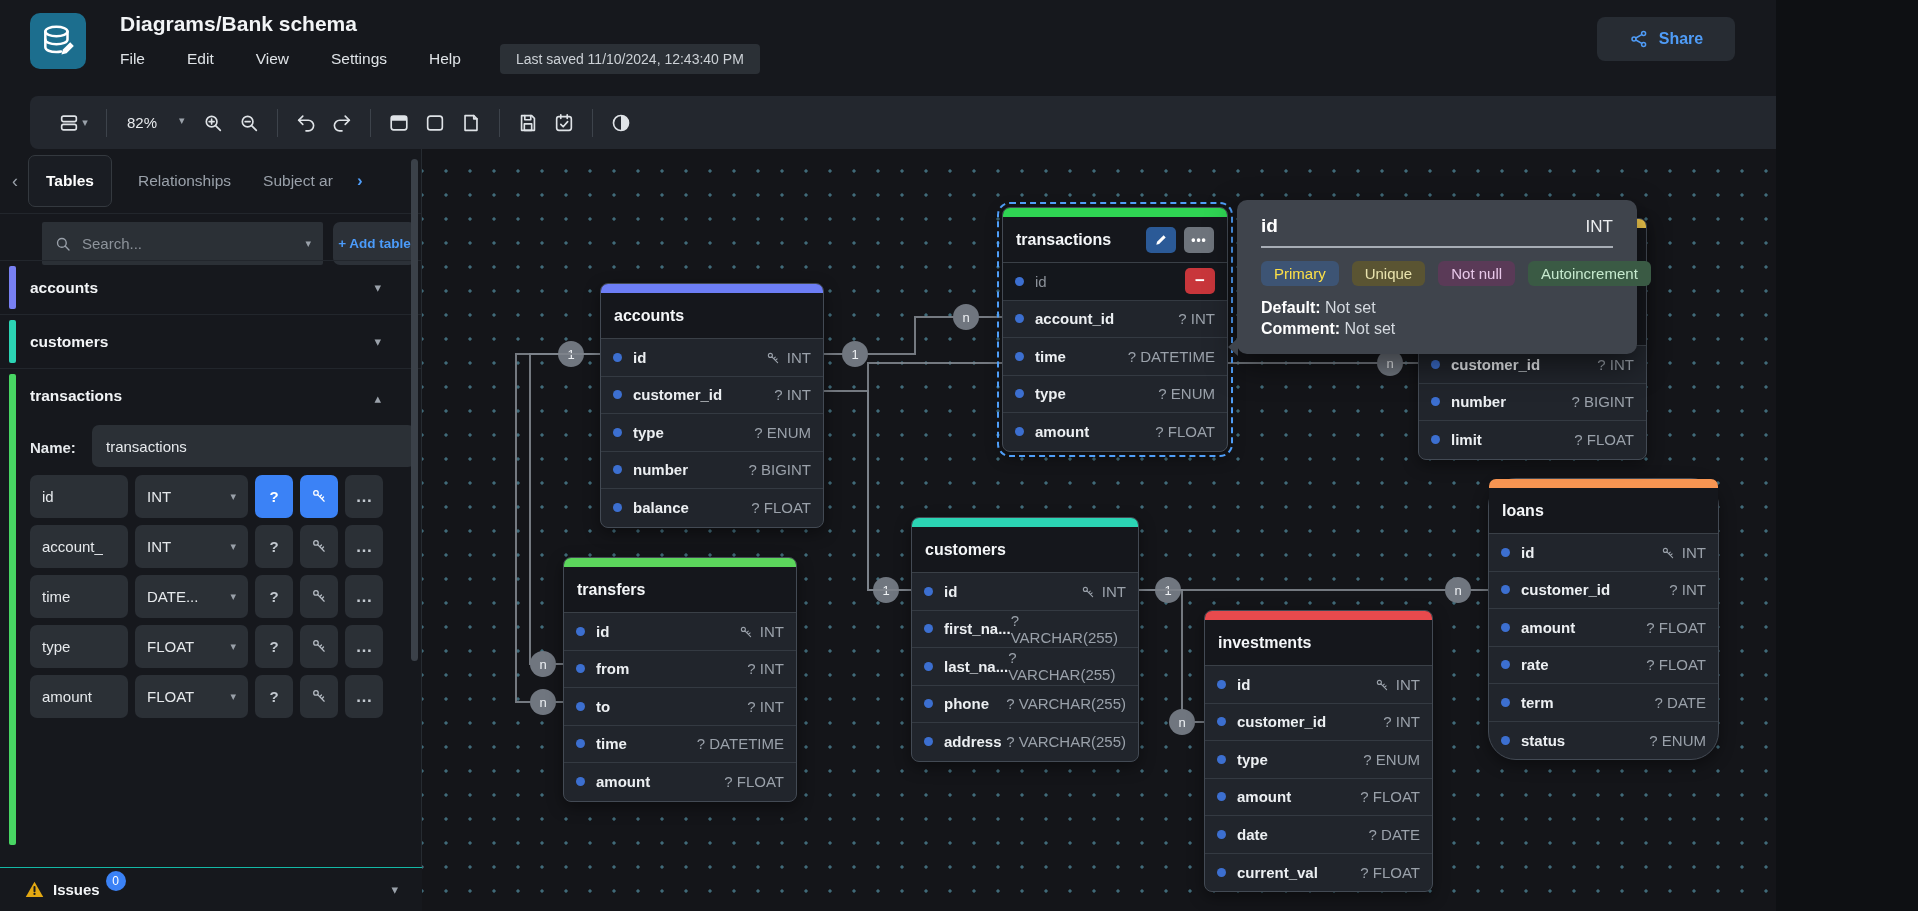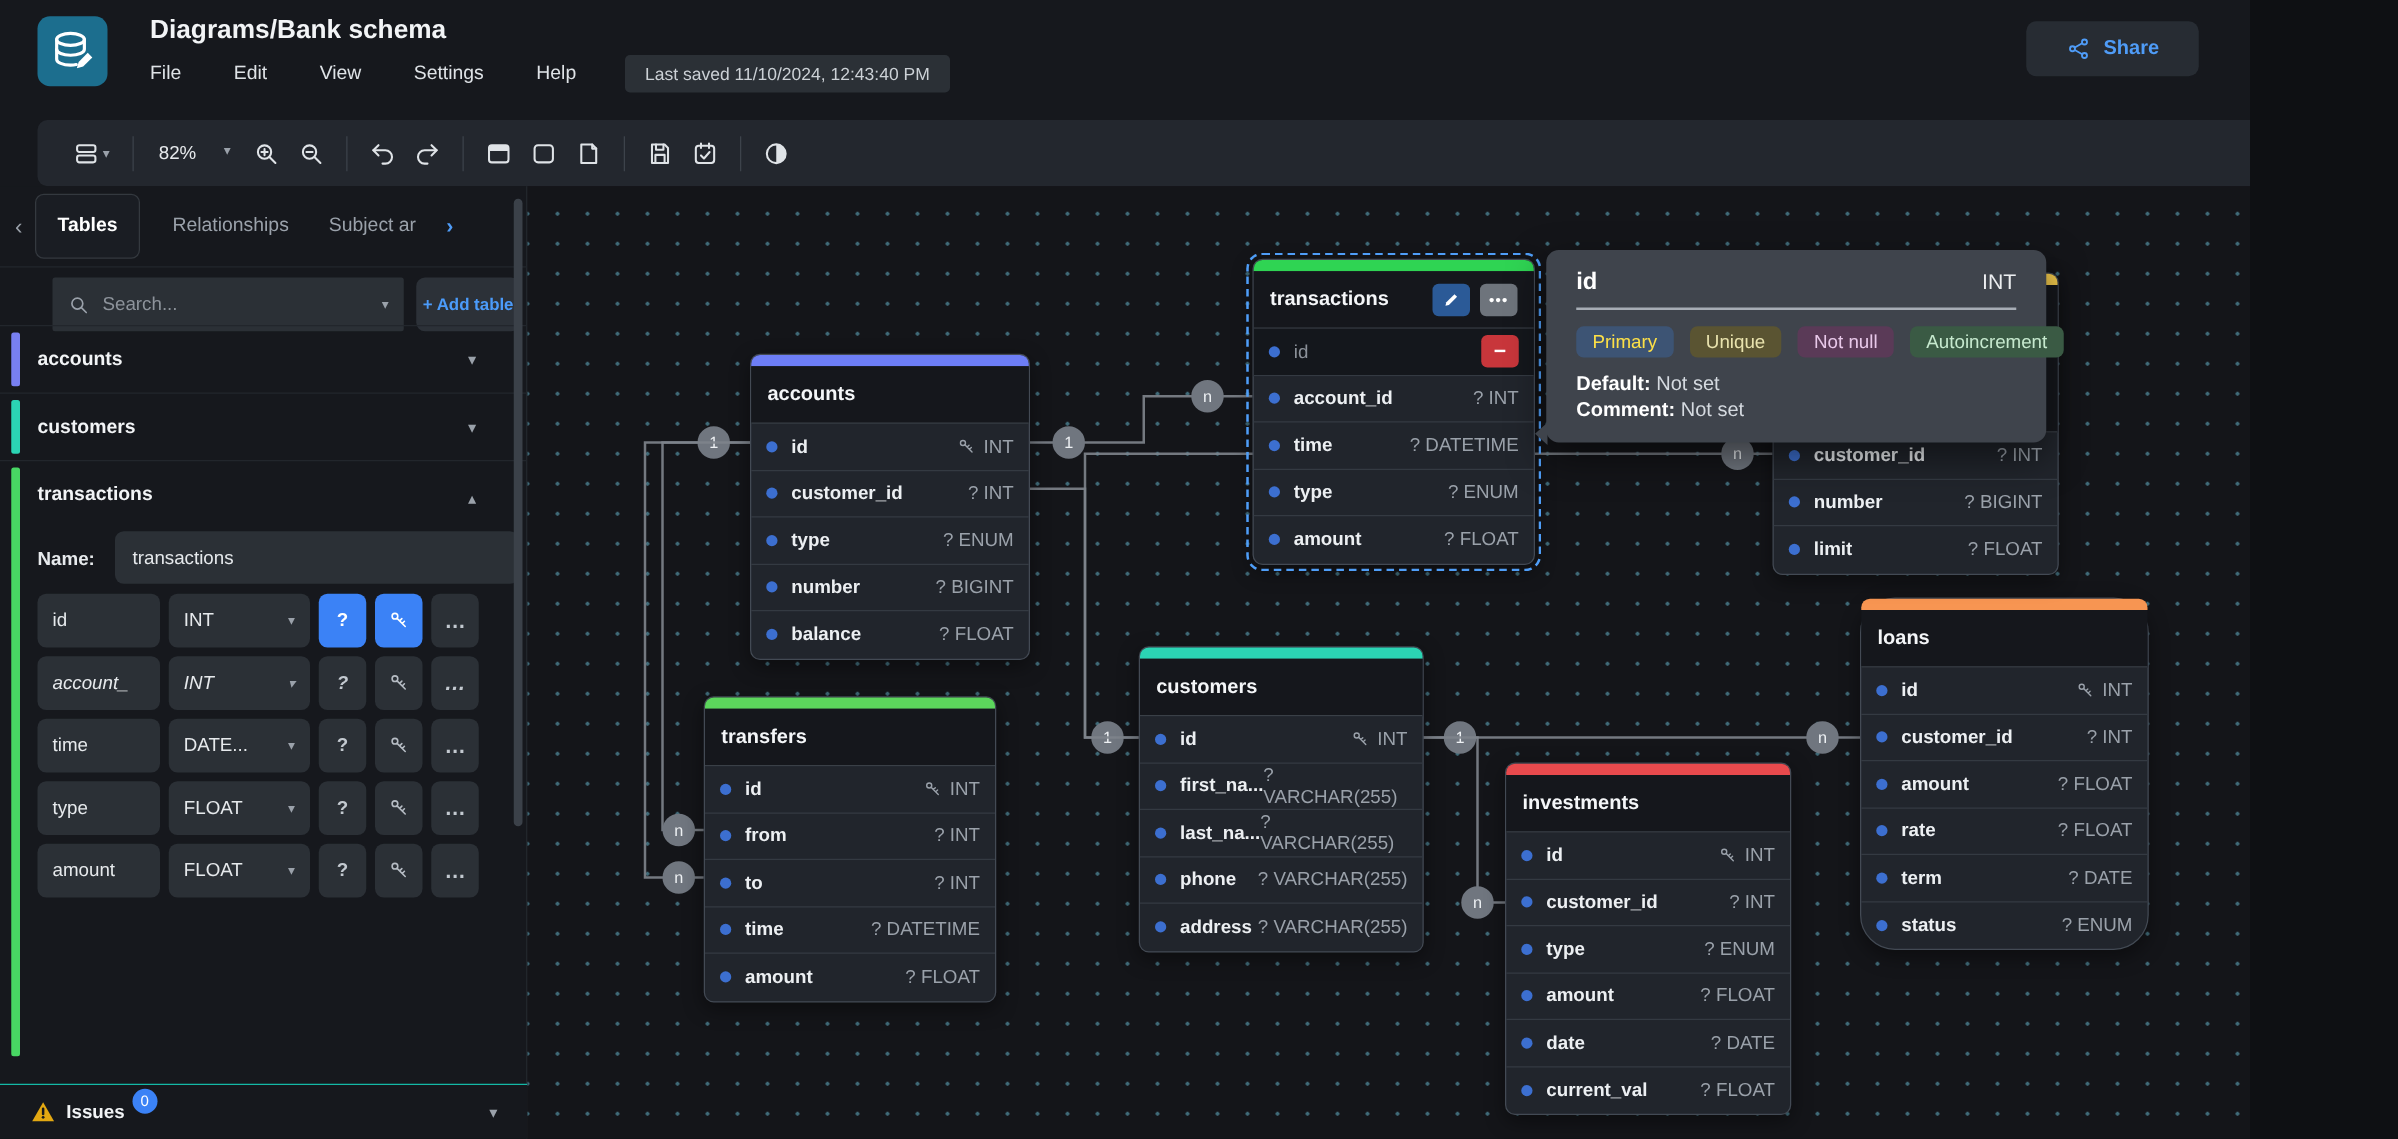--- a/index.html
+++ b/index.html
@@ -1,17 +1,17 @@
 <!DOCTYPE html>
 <html><head>
 <meta charset="utf-8">
 <style>
   html,body{margin:0;padding:0;background:#0e1013;}
   #app{position:relative;width:1776px;height:911px;background:#16181d;overflow:hidden;
-       font-family:"Liberation Sans",sans-serif;color:#e6e9ec;padding-left:24px;}
+       font-family:"Liberation Sans",sans-serif;color:#e6e9ec;}
   svg{display:block}
   .ico{stroke:#dfe3e7;fill:none;stroke-width:1.8;stroke-linecap:round;stroke-linejoin:round}
 
   
   #logo{position:absolute;left:30px;top:13px;width:56px;height:56px;border-radius:10px;background:#1c6e8e;
         display:flex;align-items:center;justify-content:center}
   #title{position:absolute;left:120px;top:12px;font-size:21px;font-weight:600;color:#f2f4f6}
   #menubar{position:absolute;left:120px;top:44px;height:30px;display:flex;align-items:center;gap:42px;font-size:15.5px;color:#dfe3e7}
   .menu-item{cursor:default}
   #lastsaved{position:absolute;left:500px;top:44px;height:30px;padding:0 16px;background:#2b3036;border-radius:4px;
@@ -82,21 +82,21 @@
   .tcard{position:absolute;background:#21252c;border:1px solid #434a54;border-radius:8px;z-index:10;
          box-shadow:0 5px 16px rgba(0,0,0,.4)}
   .tcard.selected{outline:2px dashed #4f9ef8;outline-offset:3px}
   .tcard .bar{height:9px;border-radius:7px 7px 0 0}
   .tcard .thead{display:flex;align-items:center;padding:0 13px;background:#15171c;border-bottom:1px solid #3a4047;
                 font-weight:700;font-size:16px;color:#f4f6f8}
   .trow{height:37.5px;display:flex;align-items:center;padding:0 12px;border-bottom:1px solid #343a42;font-size:15px;box-sizing:border-box}
   .trow:last-child{border-bottom:none;border-radius:0 0 7px 7px}
   .trow .dot{width:9px;height:9px;border-radius:50%;background:#3c6fd0;margin-right:11px;flex:none}
   .trow .fname{font-weight:600;color:#eceff2}
-  .trow .ftype{margin-left:auto;color:#9aa1aa;display:flex;align-items:center;gap:6px}
+  .trow .ftype{margin-left:auto;color:#9aa1aa;display:flex;align-items:flex-end;gap:6px}
   .trow.dim{background:#14171c}
   .trow.dim .fname{color:#8b9199;font-weight:400}
   .hbtn{width:30px;height:26px;border-radius:5px;display:flex;align-items:center;justify-content:center;margin-left:8px}
   .hbtn.edit{background:#2b5a97}
   .hbtn.more{background:#6e747c;color:#fff;font-size:12px;font-weight:700;letter-spacing:1px}
   .minusbtn{margin-left:auto;width:30px;height:26px;background:#c8363b;border-radius:5px;color:#fff;
             display:flex;align-items:center;justify-content:center;font-size:17px;font-weight:700}
   #tooltip{position:absolute;width:400px;background:#3f444c;border-radius:10px;padding:15px 24px 16px;box-sizing:border-box;
            z-index:60;box-shadow:0 12px 30px rgba(0,0,0,.5)}
   #tooltip::before{content:"";position:absolute;left:-9px;top:138px;border-top:9px solid transparent;
@@ -277,21 +277,21 @@
             </div>
             <div class="fbtn active">?</div>
             <div class="fbtn active">
               <svg viewBox="0 0 24 24" width="17" height="17" class="ico">
                 <circle cx="7" cy="7" r="3.2"></circle>
                 <path d="M9.4 9.4 L18.6 18.6 M15.2 15.2 l2.5-2.5 M12.3 12.3 l2.5-2.5"></path>
               </svg>
             </div>
             <div class="fbtn" style="font-size: 17px;">…</div>
           </div>
-          <div class="frow" style="top: 156px; font-style: italic;">
+          <div class="frow" style="top: 156px;">
             <div class="fpill fname-pill">account_</div>
             <div class="fpill ftype-pill">
               <span>INT</span>
               <span class="caret">▾</span>
             </div>
             <div class="fbtn">?</div>
             <div class="fbtn">
               <svg viewBox="0 0 24 24" width="17" height="17" class="ico">
                 <circle cx="7" cy="7" r="3.2"></circle>
                 <path d="M9.4 9.4 L18.6 18.6 M15.2 15.2 l2.5-2.5 M12.3 12.3 l2.5-2.5"></path>

